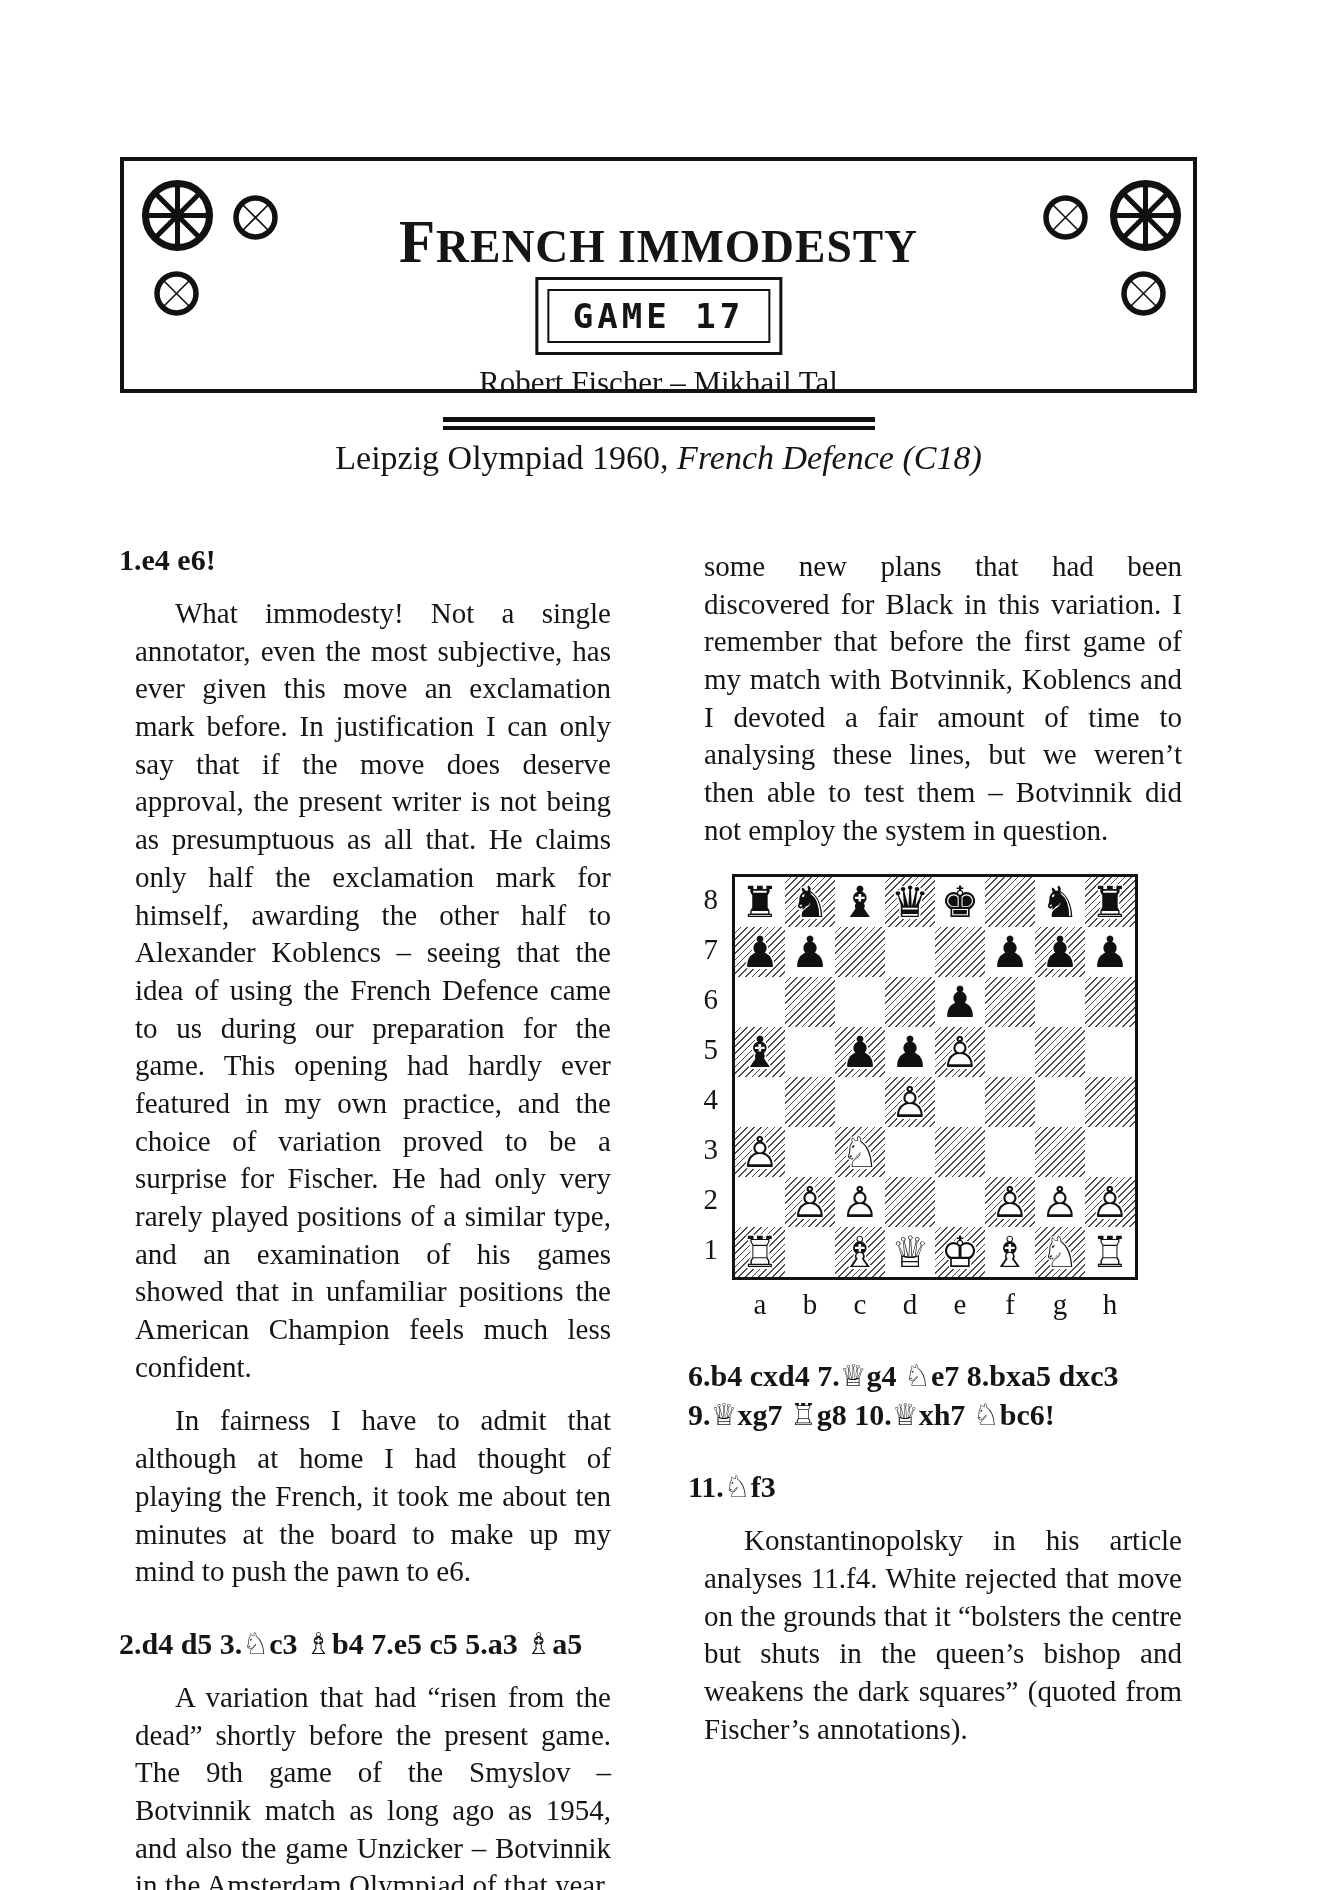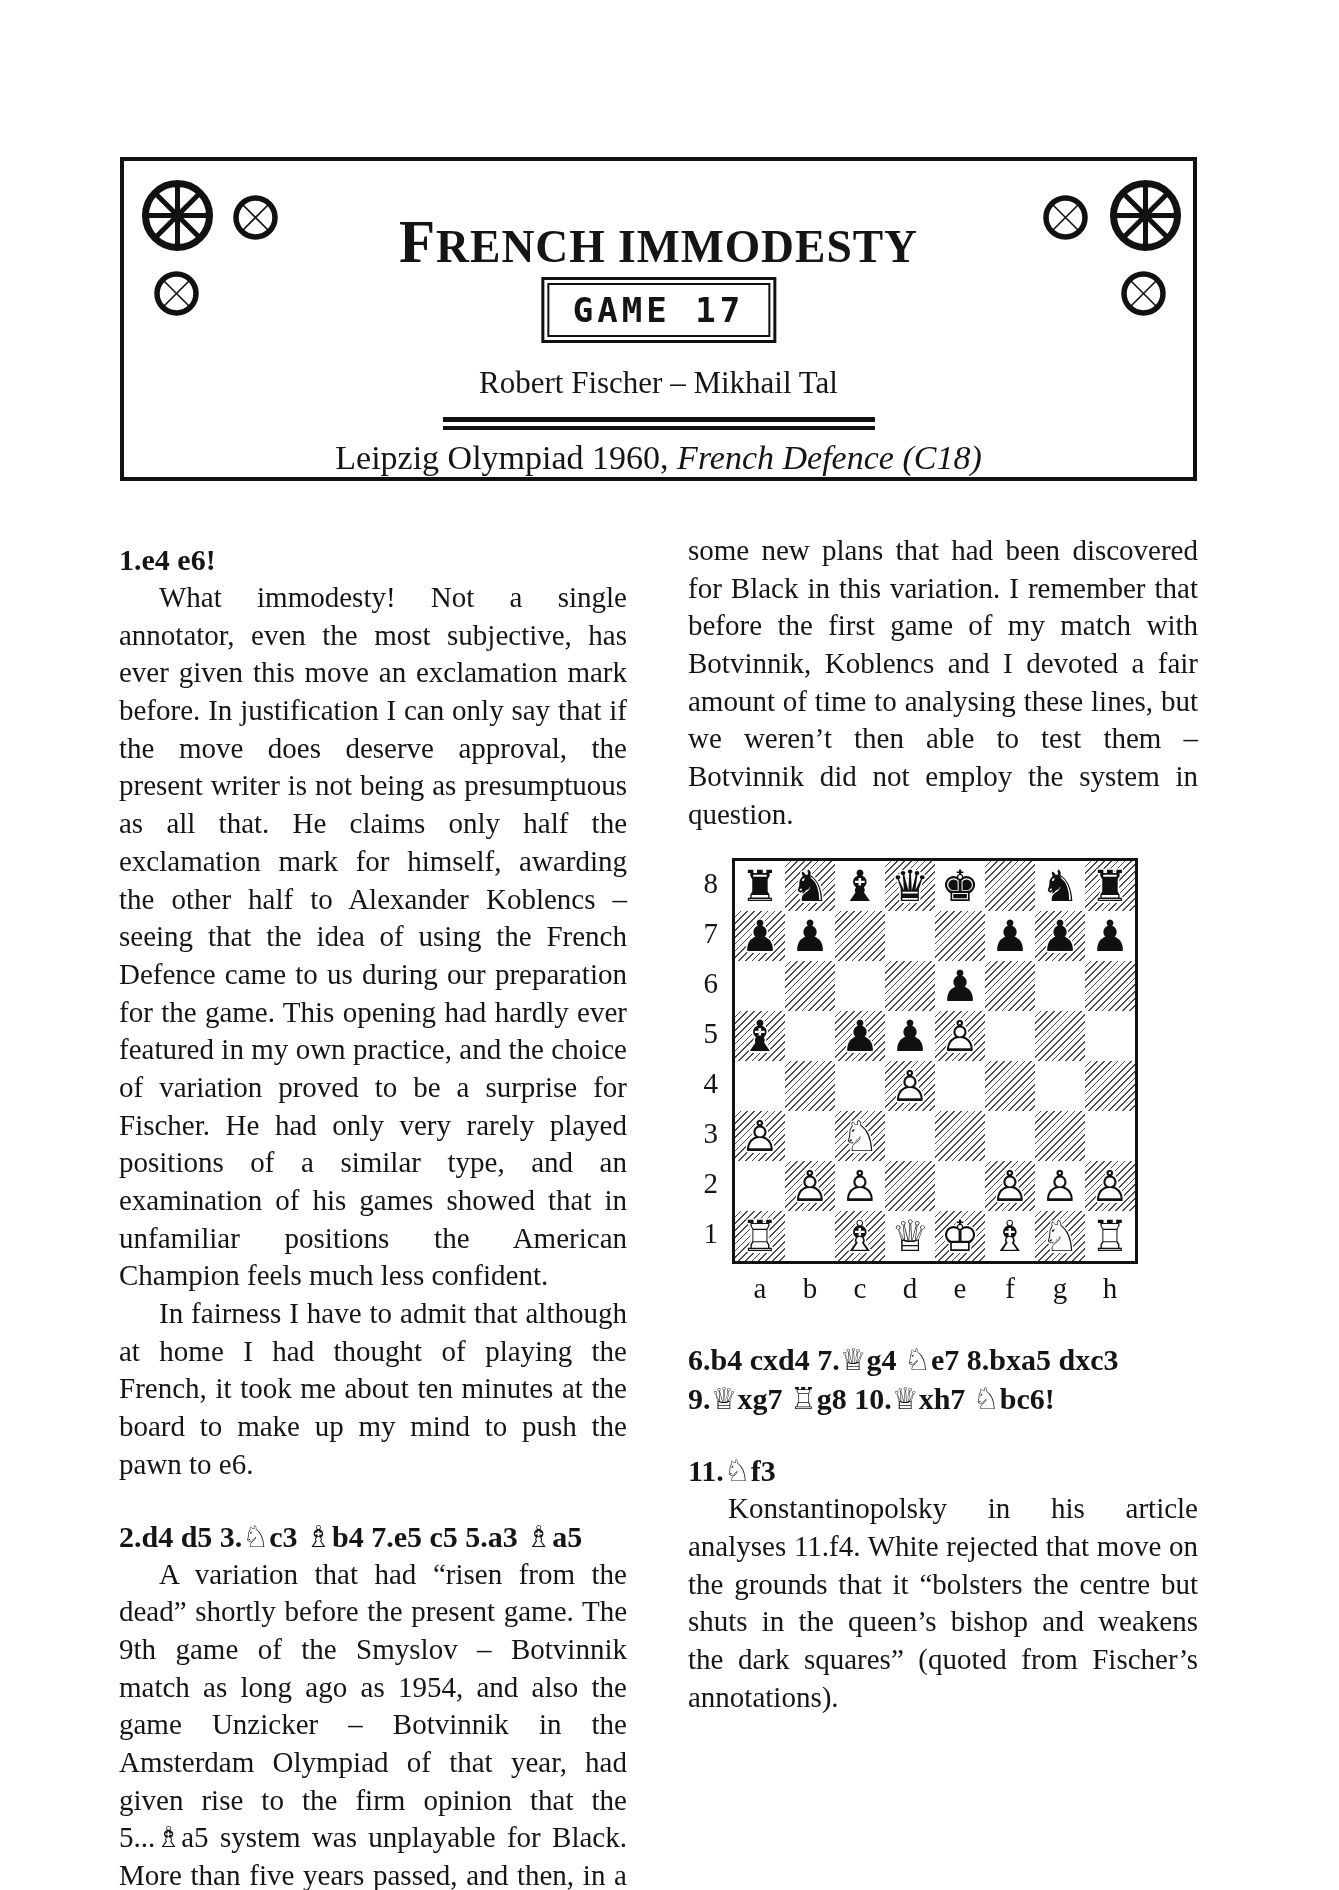--- a/index.html
+++ b/index.html
@@ -1,46 +1,46 @@
 <!DOCTYPE html>
 <html><head>
 <meta charset="utf-8">
 <style>
   html,body{margin:0;padding:0;background:#ffffff;}
   .page{position:relative;width:1339px;height:1890px;background:#fff;color:#151515;
         font-family:"Liberation Serif","DejaVu Sans",serif;overflow:hidden;}
 
   
-  .header-box{position:absolute;left:120px;top:157px;width:1077px;height:324px;
+  .header-box{position:absolute;left:120px;top:157px;width:1077px;height:236px;
               border:4px solid #111;box-sizing:border-box;background:#fff;}
   .orn{position:absolute;}
   .chapter-title{position:absolute;top:16px;left:0;right:0;text-align:center;
                  font-weight:bold;font-size:47px;letter-spacing:1px;line-height:1.1;
                  transform:scaleX(.97);}
   .chapter-title::first-letter{font-size:61px;}
   .game-badge{position:absolute;top:116px;left:50%;transform:translateX(-50%);
-              border:3px solid #111;padding:3px;background:#fff;}
+              border:3px solid #111;padding:9px;background:#fff;}
   .game-badge-inner{border:2px solid #111;padding:5px 24px;
               font-family:"DejaVu Sans Mono","DejaVu Sans",monospace;font-weight:bold;
               font-size:34px;letter-spacing:4px;white-space:nowrap;}
   .players-line{position:absolute;top:204px;left:0;right:0;text-align:center;
               font-weight:normal;font-size:31px;}
   .divider-rule{position:absolute;top:256px;left:50%;transform:translateX(-50%);width:432px;}
   .divider-rule .bar1{height:5px;background:#111;margin-bottom:4px;}
   .divider-rule .bar2{height:4px;background:#111;}
   .event-line{position:absolute;top:278px;left:0;right:0;text-align:center;font-size:34px;}
   .event-line i{font-style:italic;}
 
   
   .col{position:absolute;top:532px;font-size:29px;line-height:1.3;text-align:justify;}
   .col-left{left:119px;width:508px;}
   .col-right{left:688px;width:510px;}
   .col h3{font-size:30px;font-weight:bold;margin:33px 0 0;line-height:1.3;text-align:left;}
   .col > h3:first-child{margin-top:8px;}
-  .col p{margin:0;}
+  .col p{margin:16px;}
   .col p.indent{text-indent:40px;}
   .col i{font-style:italic;}
 
   
   figure.diagram{margin:24px 0 2px;}
   .board-row{display:flex;}
   .ranks{width:44px;}
   .ranks div{height:50px;line-height:50px;text-align:right;padding-right:14px;
              font-size:29px;box-sizing:border-box;}
   .board{border:3px solid #111;width:400px;height:400px;

